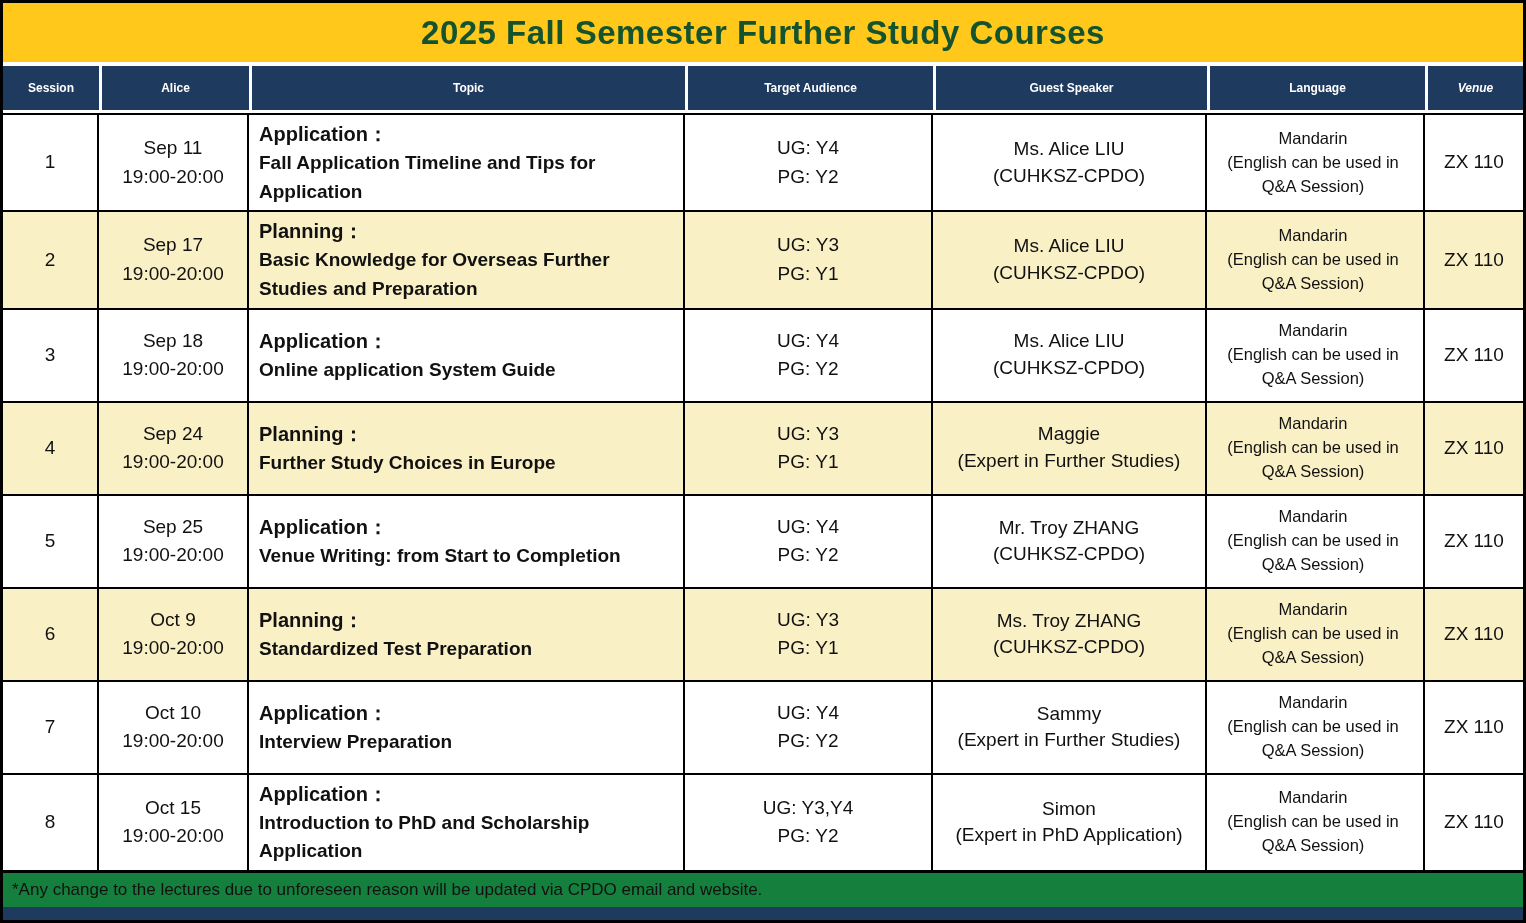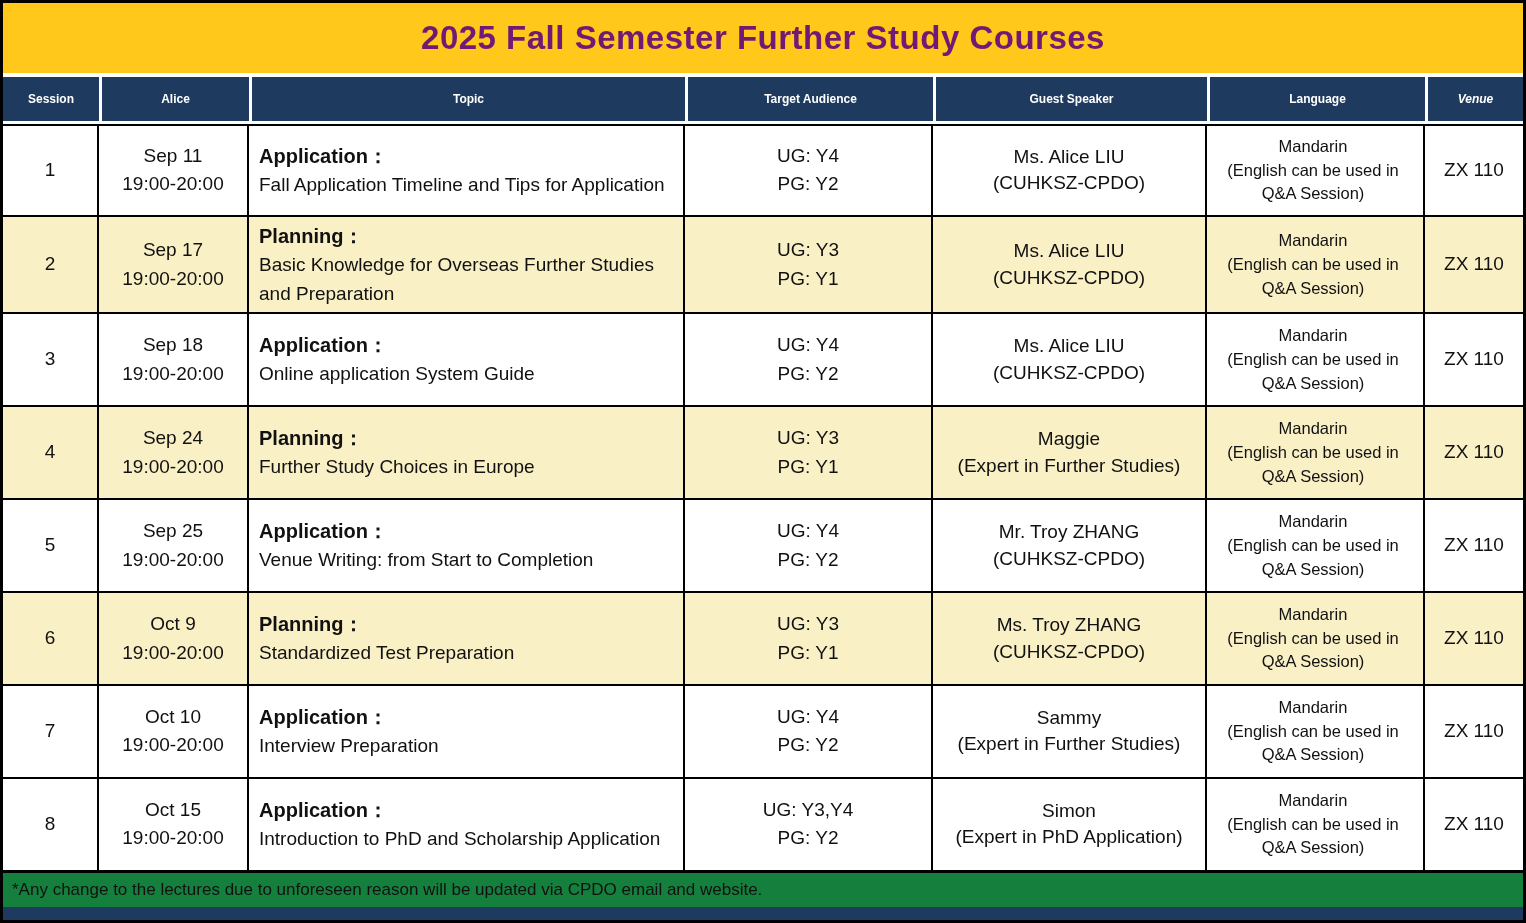--- a/index.html
+++ b/index.html
@@ -20,24 +20,24 @@
   }
   
   .title-bar {
     flex: 0 0 59px;
     background: #FFC81A;
     display: flex;
     align-items: center;
     justify-content: center;
   }
   .title-bar h1 {
-    margin: 16px;
+    margin: 8px;
     font-size: 33px;
     font-weight: bold;
-    color: #701a75;
+    color: #14532d;
     letter-spacing: 0.5px;
   }
   
   table.course-table {
     width: 1520px;
     table-layout: fixed;
     border-collapse: separate;
     border-spacing: 0;
     flex: 1 1 auto;
   }
@@ -71,21 +71,21 @@
   tbody tr:first-child td { border-top: 2px solid #000; }
   tbody td:last-child { border-right: none; }
   tbody tr.highlight td { background: #FAF0C6; }
   td.cell-topic {
     text-align: left;
     padding-left: 10px;
     padding-right: 16px;
     line-height: 1.5;
   }
   .topic-category { font-weight: bold; font-size: 20px; }
-  .topic-title    { font-weight: normal; font-size: 19px; }
+  .topic-title    { font-weight: bold; font-size: 19px; }
   td.cell-language { font-size: 16.5px; line-height: 1.45; padding-left: 4px; padding-right: 8px; }
   td.cell-time, td.cell-audience { line-height: 1.5; }
   
   .footnote {
     flex: 0 0 34px;
     background: #15803d;
     display: flex;
     align-items: center;
     padding-left: 9px;
     font-size: 17px;

